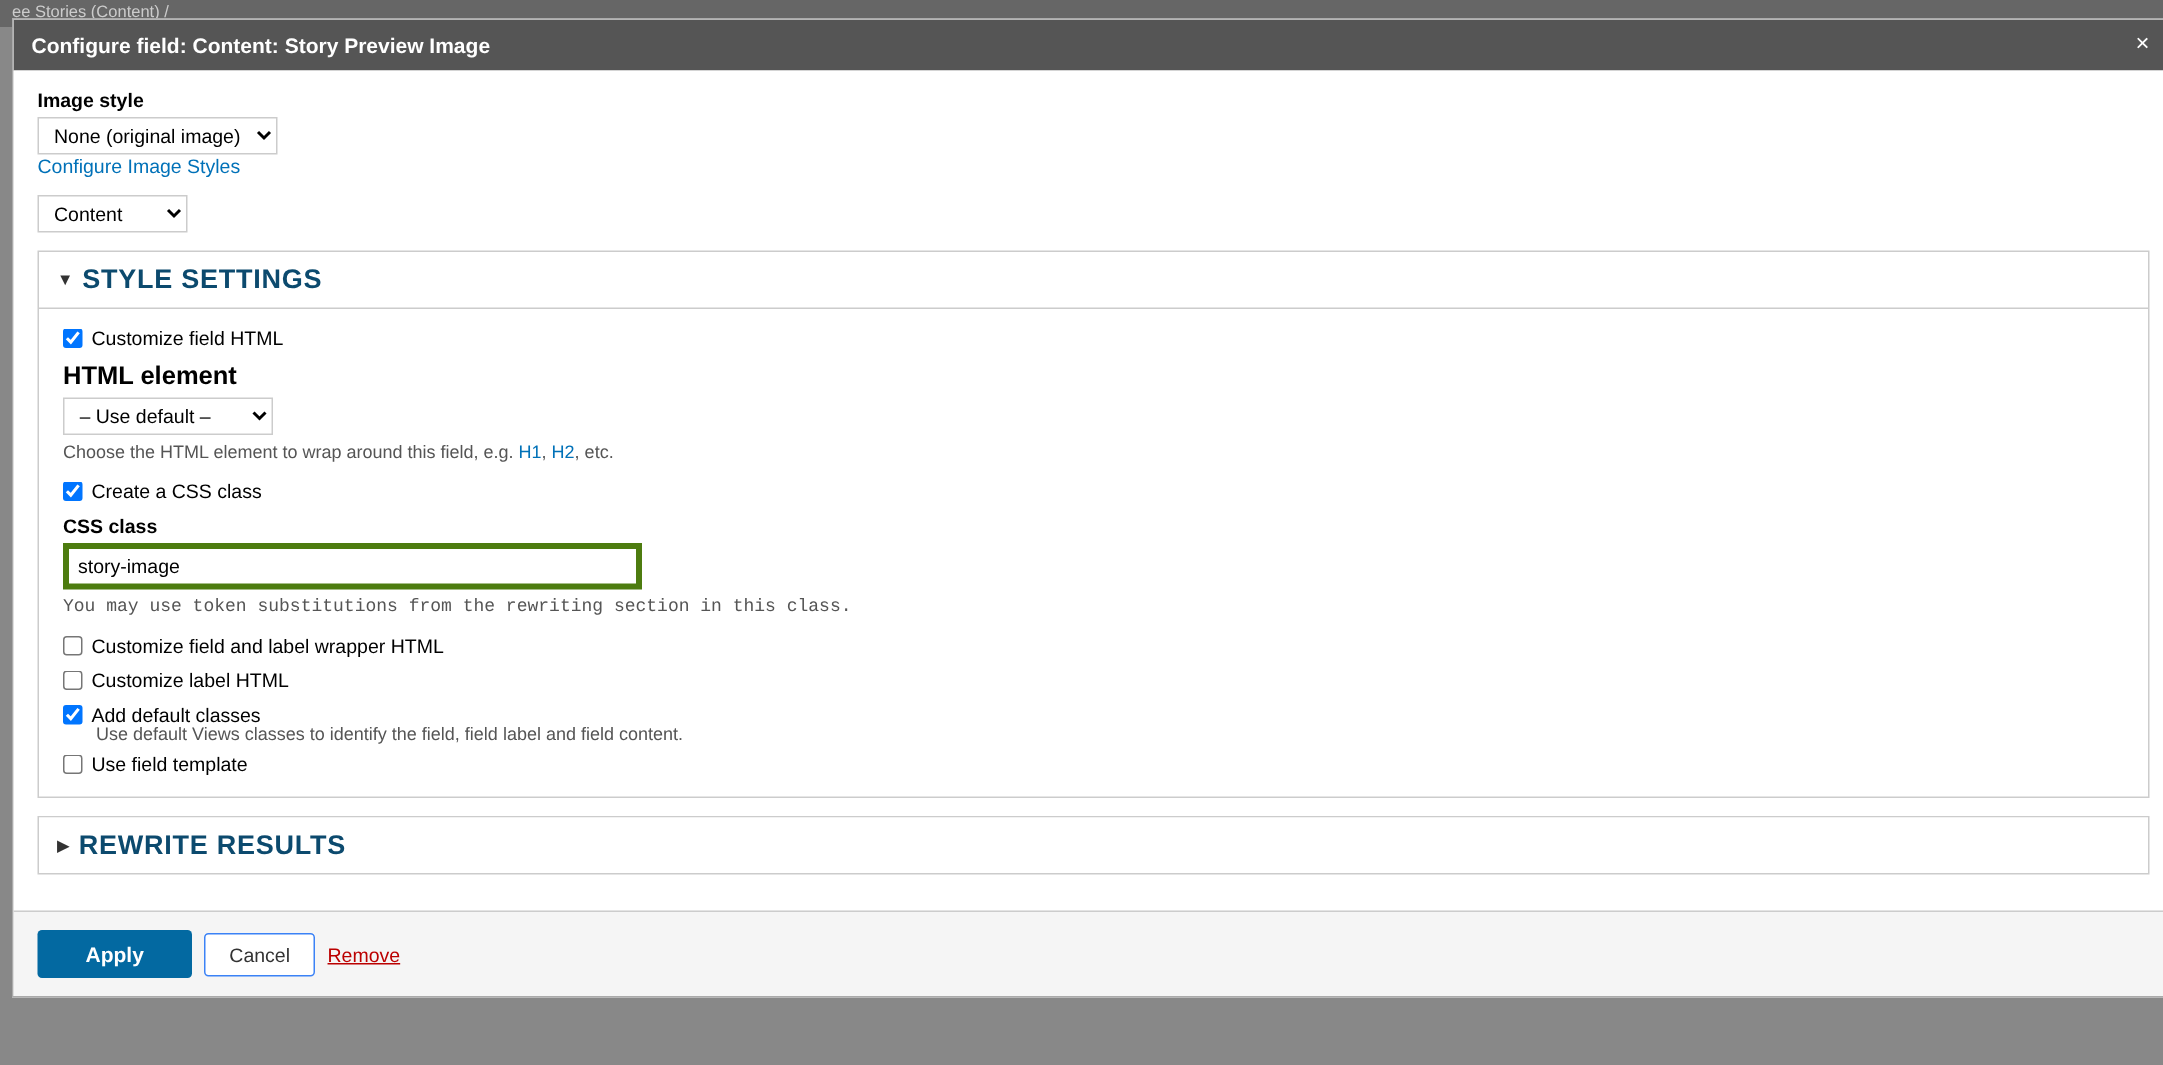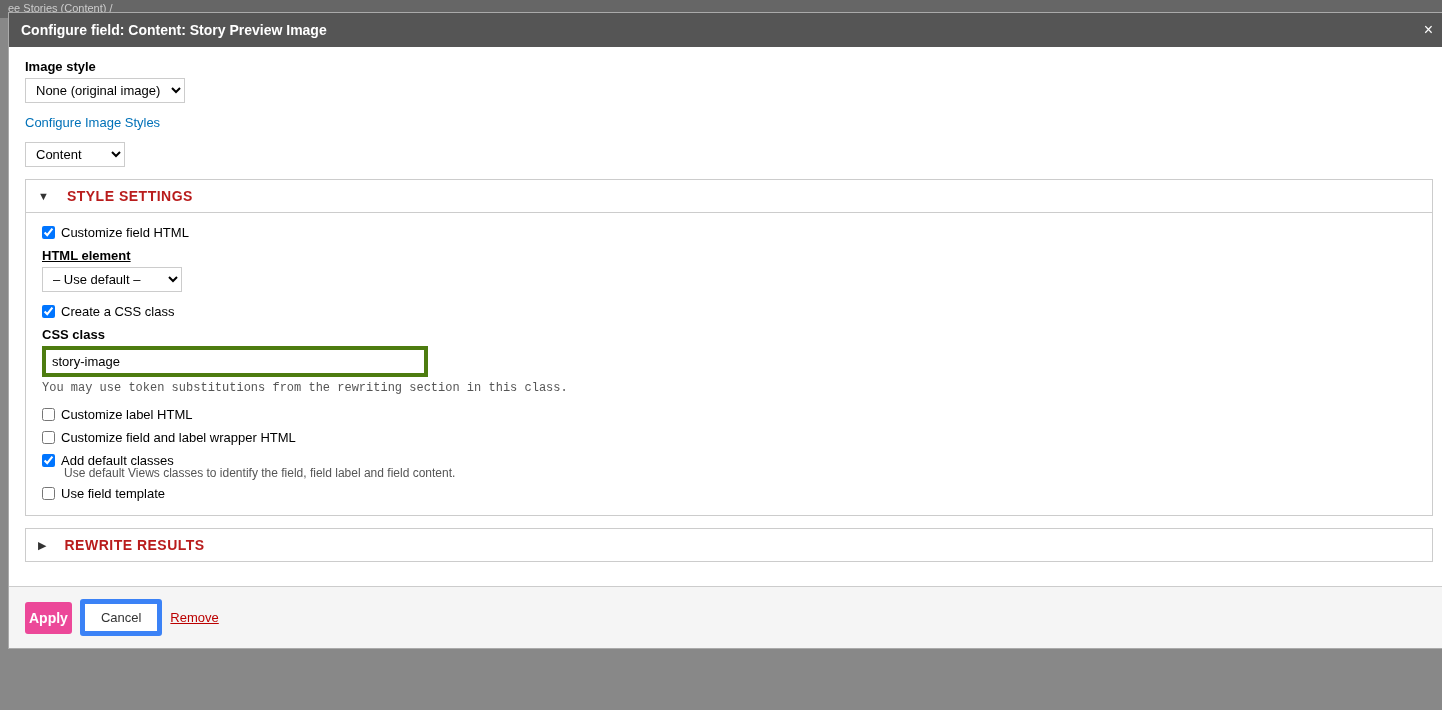--- a/index.html
+++ b/index.html
@@ -70,46 +70,45 @@
       width: 160px;
     }
     select.link-image-select {
       width: 100px;
     }
     .configure-link {
       color: #0071b8;
       text-decoration: none;
       font-size: 13px;
       display: block;
-      margin-top: 12px;
+      margin-top: 0;
     }
 
     .section-box {
       border: 1px solid #ccc;
       margin-bottom: 12px;
     }
     .section-header {
       padding: 8px 12px;
       display: flex;
       align-items: center;
       cursor: pointer;
       background: #fff;
     }
     .section-header .toggle-icon {
       margin-right: 6px;
       font-size: 11px;
       color: #333;
     }
     .section-header .section-title {
-      color: #b91c1c;
-      font-size: 14px;
+      color: #0c4a6e;
+      font-size: 18px;
       font-weight: bold;
       text-transform: uppercase;
       letter-spacing: 0.5px;
-      margin-left: 12px;
     }
     .section-content {
       padding: 12px 16px;
       border-top: 1px solid #ccc;
     }
 
     .checkbox-row {
       display: flex;
       align-items: center;
       margin-bottom: 8px;
@@ -118,25 +117,24 @@
       margin-right: 6px;
       cursor: pointer;
     }
     .checkbox-row label {
       font-size: 13px;
       cursor: pointer;
     }
 
     .html-element-label {
       font-weight: bold;
-      font-size: 13px;
+      font-size: 17px;
       margin-bottom: 4px;
       margin-top: 0;
       display: block;
-      text-decoration: underline;
     }
     .description-text {
       font-size: 12px;
       color: #555;
       margin-bottom: 8px;
       margin-top: 4px;
     }
     .description-text a {
       color: #0071b8;
       text-decoration: none;
@@ -181,33 +179,33 @@
     .modal-footer {
       padding: 12px 16px;
       background: #f5f5f5;
       border-top: 1px solid #ccc;
       display: flex;
       align-items: center;
       gap: 8px;
       flex-shrink: 0;
     }
     .btn-apply {
-      background: #ec4899;
+      background: #0369a1;
       color: #fff;
       border: none;
-      padding: 8px 4px;
+      padding: 8px 32px;
       font-size: 14px;
       font-weight: bold;
       border-radius: 3px;
       cursor: pointer;
     }
     .btn-cancel {
       background: #fff;
       color: #333;
-      border: 5px solid #3b82f6;
+      border: 1px solid #3b82f6;
       padding: 6px 16px;
       font-size: 13px;
       border-radius: 3px;
       cursor: pointer;
     }
     .btn-remove {
       background: none;
       border: none;
       color: #b00;
       font-size: 13px;
@@ -285,41 +283,44 @@
             <span class="html-element-label">HTML element</span>
             <select class="field-select" style="width:140px;">
               <option selected="">– Use default –</option>
               <option>div</option>
               <option>span</option>
               <option>h1</option>
               <option>h2</option>
               <option>h3</option>
               <option>p</option>
             </select>
+            <div class="description-text">
+              Choose the HTML element to wrap around this field, e.g. <a href="#">H1</a>, <a href="#">H2</a>, etc.
+            </div>
           </div>
 
           <div class="checkbox-row">
             <input type="checkbox" id="chk-create-css" checked="" style="">
             <label for="chk-create-css">Create a CSS class</label>
           </div>
 
           <div class="field-group">
             <span class="css-class-label">CSS class</span>
             <input type="text" class="css-class-input" value="story-image" style="">
             <div class="info-text">You may use token substitutions from the rewriting section in this class.</div>
           </div>
 
           <div class="checkbox-row">
+            <input type="checkbox" id="chk-customize-wrapper" style="">
+            <label for="chk-customize-wrapper">Customize field and label wrapper HTML</label>
+          </div>
+
+          <div class="checkbox-row">
             <input type="checkbox" id="chk-customize-label" style="">
             <label for="chk-customize-label">Customize label HTML</label>
-          </div>
-
-          <div class="checkbox-row">
-            <input type="checkbox" id="chk-customize-wrapper" style="">
-            <label for="chk-customize-wrapper">Customize field and label wrapper HTML</label>
           </div>
 
           <div class="checkbox-row" style="margin-bottom:2px;">
             <input type="checkbox" id="chk-default-classes" checked="" style="">
             <label for="chk-default-classes">Add default classes</label>
           </div>
           <div class="subtext">Use default Views classes to identify the field, field label and field content.</div>
 
           <div class="checkbox-row" style="margin-bottom:2px;margin-top:6px;align-items:center;">
             <input type="checkbox" id="chk-field-template" style="">

